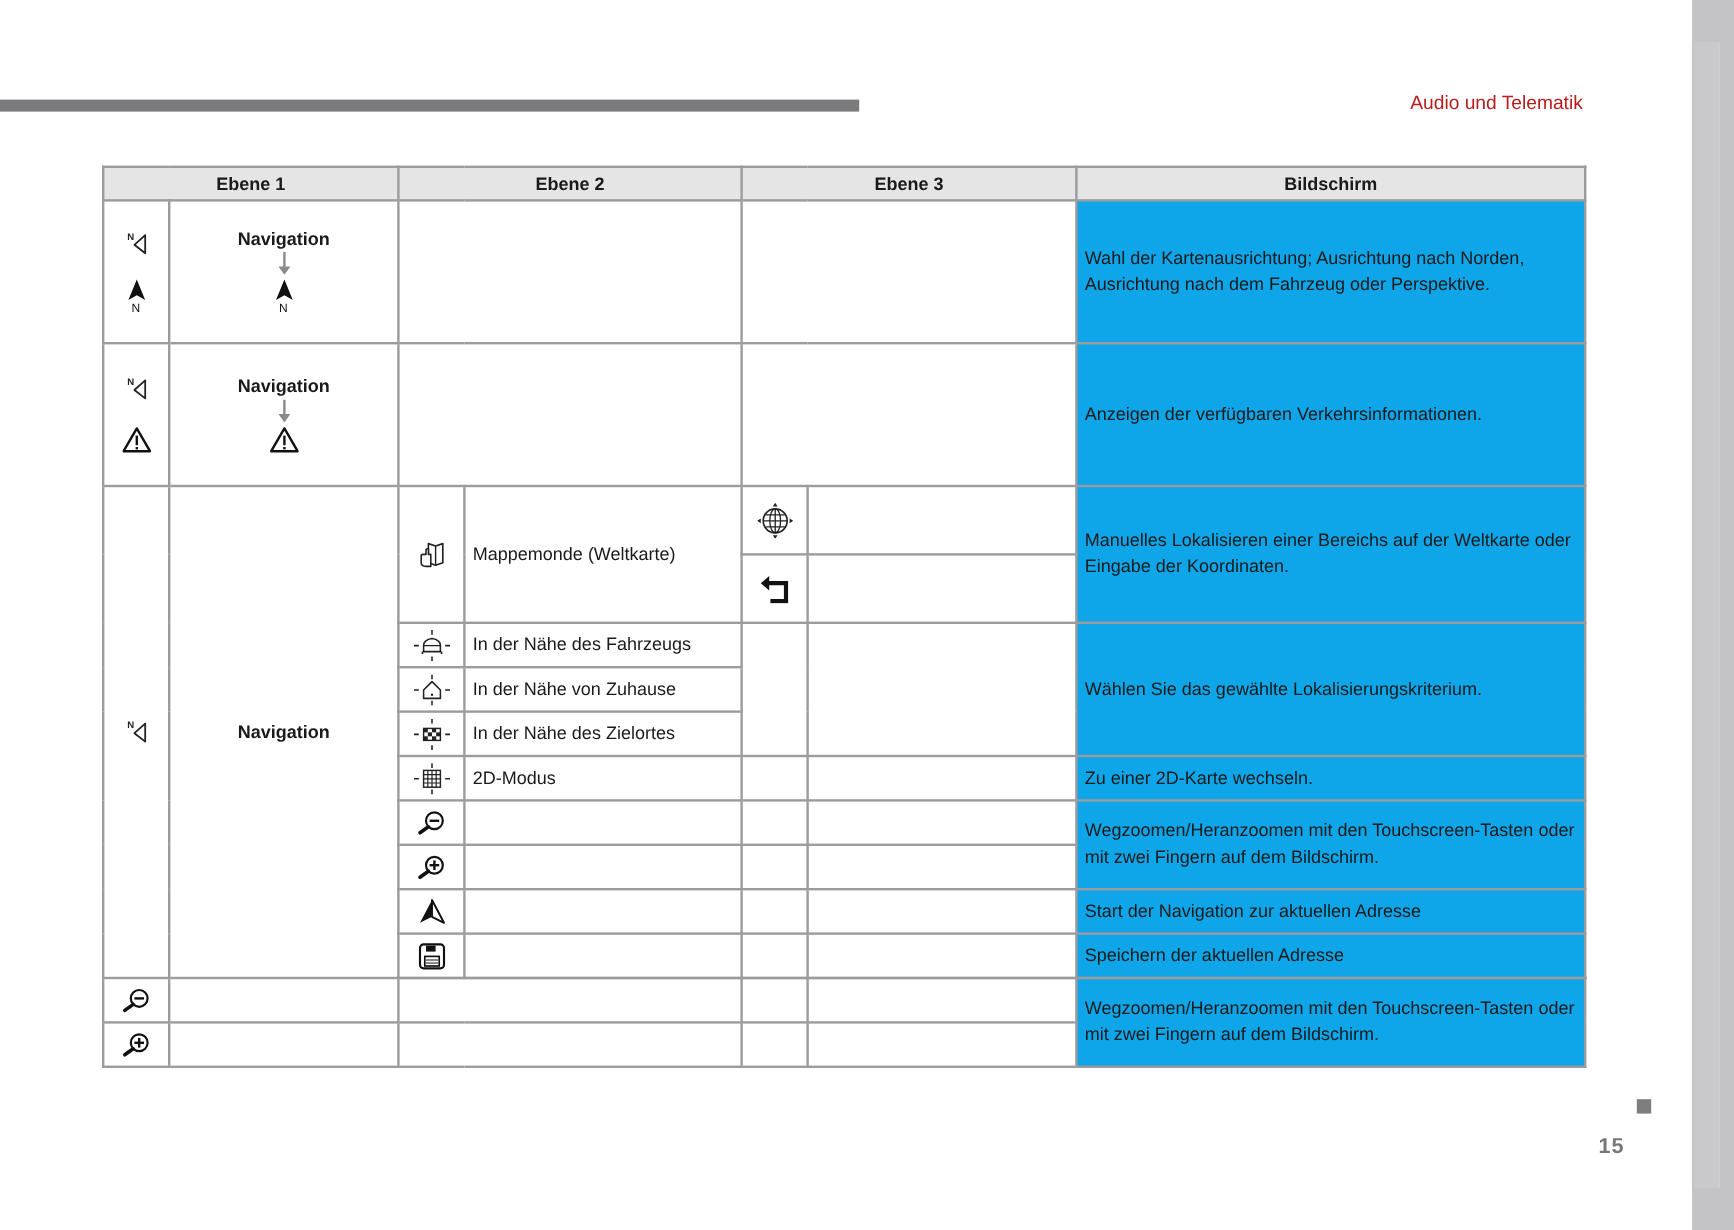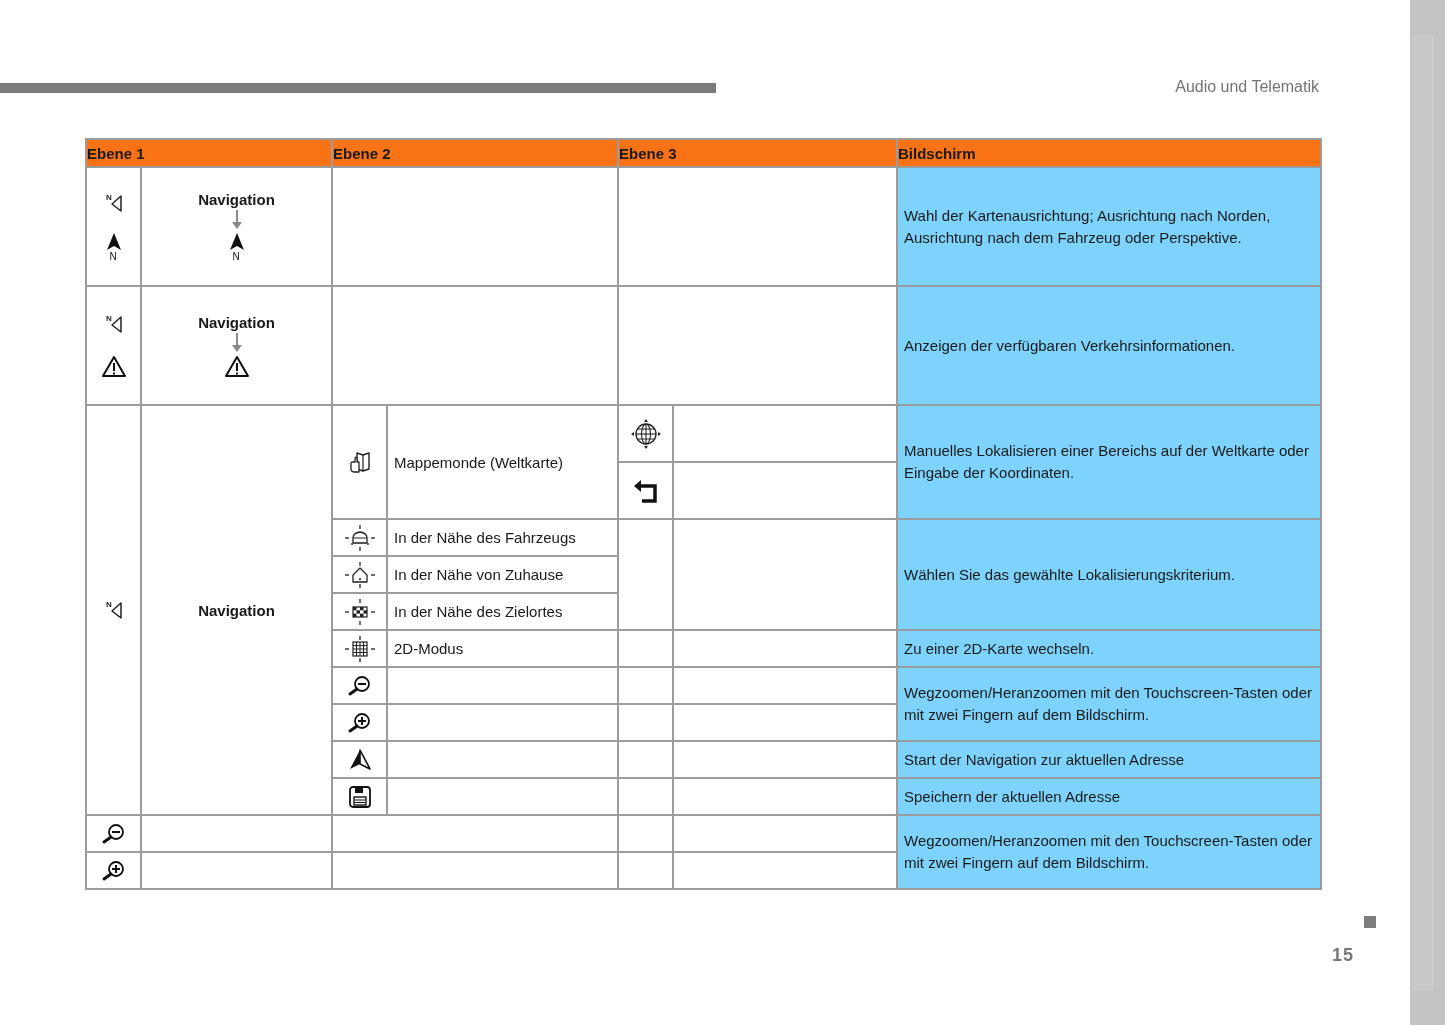--- a/index.html
+++ b/index.html
@@ -1,28 +1,28 @@
 <!DOCTYPE html>
 <html><head>
 <meta charset="utf-8">
 <style>
   html, body { margin:0; padding:0; }
   body { width:1445px; height:1025px; background:#ffffff; position:relative; overflow:hidden;
          font-family:"Liberation Sans", sans-serif; color:#1a1a1a; }
   .top-bar { position:absolute; left:0; top:83px; width:716px; height:10px; background:#7b7b7d; }
-  .section-title { position:absolute; left:1100px; top:78px; width:219px; text-align:right; font-size:16px; color:#737373; }
+  .section-title { position:absolute; left:1100px; top:78px; width:219px; text-align:right; font-size:16px; color:#b91c1c; }
   .side-strip { position:absolute; left:1410px; top:0; width:35px; height:1025px; background:#c4c4c6; }
   .side-strip-inner { position:absolute; left:1412px; top:35px; width:20px; height:955px; background:#c9c9cb; border-right:1px solid #d2d2d4; }
   .page-square { position:absolute; left:1364px; top:916px; width:12px; height:12px; background:#7d7d80; }
   .page-number { position:absolute; left:1332px; top:945px; width:40px; font-size:18px; font-weight:bold; color:#777; letter-spacing:1px; }
 
   table.nav { position:absolute; left:85px; top:138px; border-collapse:collapse; table-layout:fixed; width:1235px; }
   table.nav td, table.nav th { border:2px solid #9c9c9e; padding:0; font-size:15px; vertical-align:middle; }
-  table.nav th { background:#f97316; height:26px; font-weight:bold; font-size:15px; text-align:left; }
-  td.note { background:#7dd3fc; padding:0 6px !important; line-height:22px; }
+  table.nav th { background:#e5e5e5; height:26px; font-weight:bold; font-size:15px; text-align:center; }
+  td.note { background:#0ea5e9; padding:0 6px !important; line-height:22px; }
   td.icon { text-align:center; }
   td.label { padding-left:6px !important;margin-left:24px; }
   td.l1 { text-align:center;margin-left:34px; }
   .bold { font-weight:bold; }
   .r-tall { height:119px; }
   .r-mid { height:57px; }
   .r-small { height:37px; }
   .stack { display:flex; flex-direction:column; align-items:center; justify-content:center; }
   .stack .down-arrow { margin:2px 0; }
   svg { display:block; }

